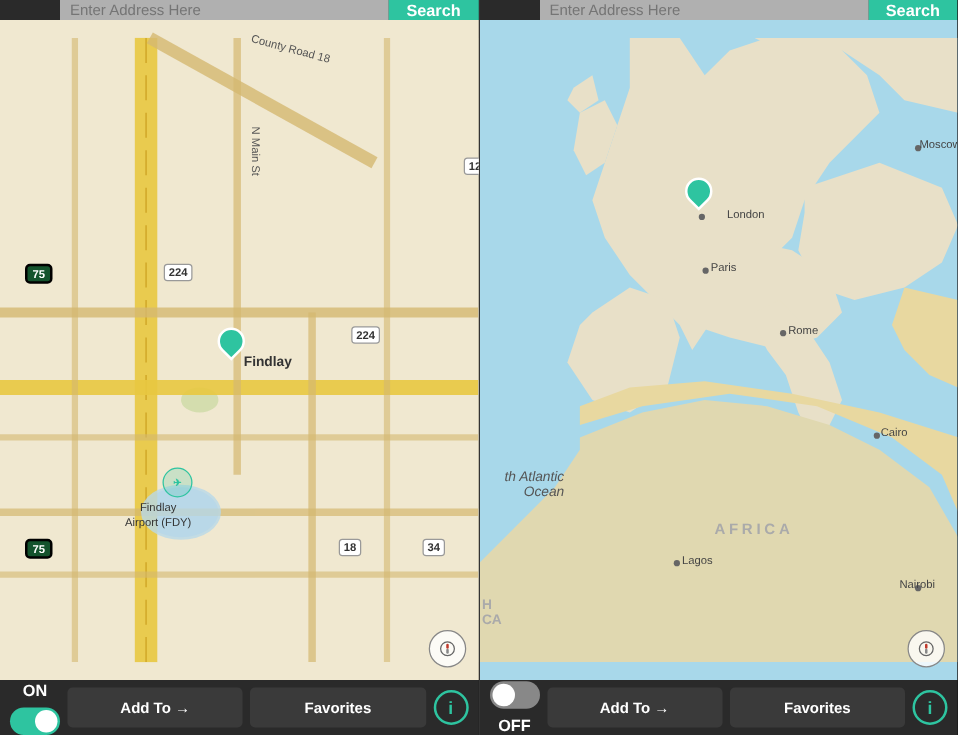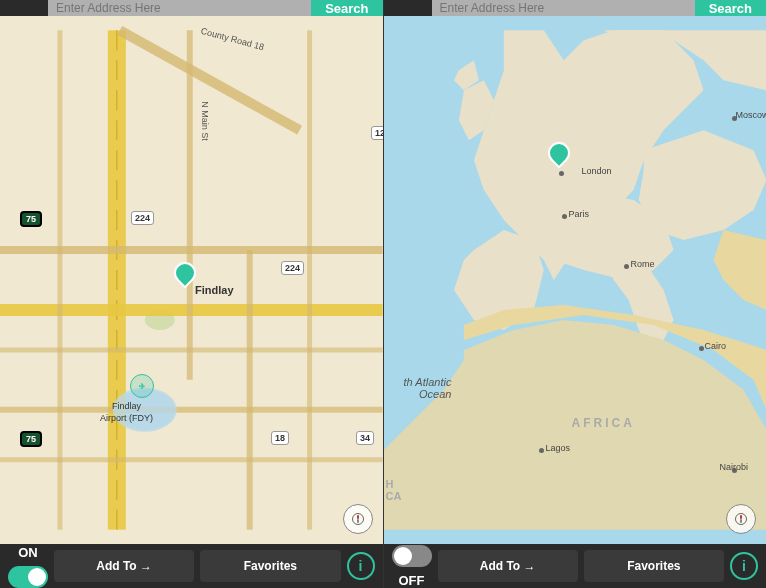--- a/index.html
+++ b/index.html
@@ -305,21 +305,21 @@
 
       <div class="road-label" style="top:18px; left:200px; transform:rotate(15deg);">County Road 18</div>
       <div class="road-label" style="top:100px; left:185px; transform:rotate(90deg); transform-origin:center;">N Main St</div>
 
       <div class="interstate-badge" style="top:195px; left:20px;">75</div>
       <div class="highway-badge" style="top:195px; left:115px;">224</div>
       <div class="highway-badge" style="top:110px; left:355px;">12</div>
       <div class="highway-badge" style="top:245px; left:265px;">224</div>
       <div class="interstate-badge" style="top:415px; left:20px;">75</div>
       <div class="highway-badge" style="top:415px; left:255px;">18</div>
-      <div class="highway-badge" style="top:415px; left:340px;">34</div>
+      <div class="highway-badge" style="top:415px; left:322px;">34</div>
 
       <div class="location-pin" style="left:185px; top:268px;">
         <div style="width:22px;height:22px;background:#2ec4a0;border-radius:50% 50% 50% 0;transform:rotate(-45deg);border:2px solid white;"></div>
       </div>
 
       <div style="position:absolute;left:195px;top:268px;font-size:11px;font-weight:bold;color:#333;">Findlay</div>
 
       <div class="airport-icon" style="left:130px;top:358px;">✈</div>
       <div style="position:absolute;left:100px;top:385px;font-size:9px;color:#333;text-align:center;line-height:1.3;">Findlay<br>Airport (FDY)</div>
 

